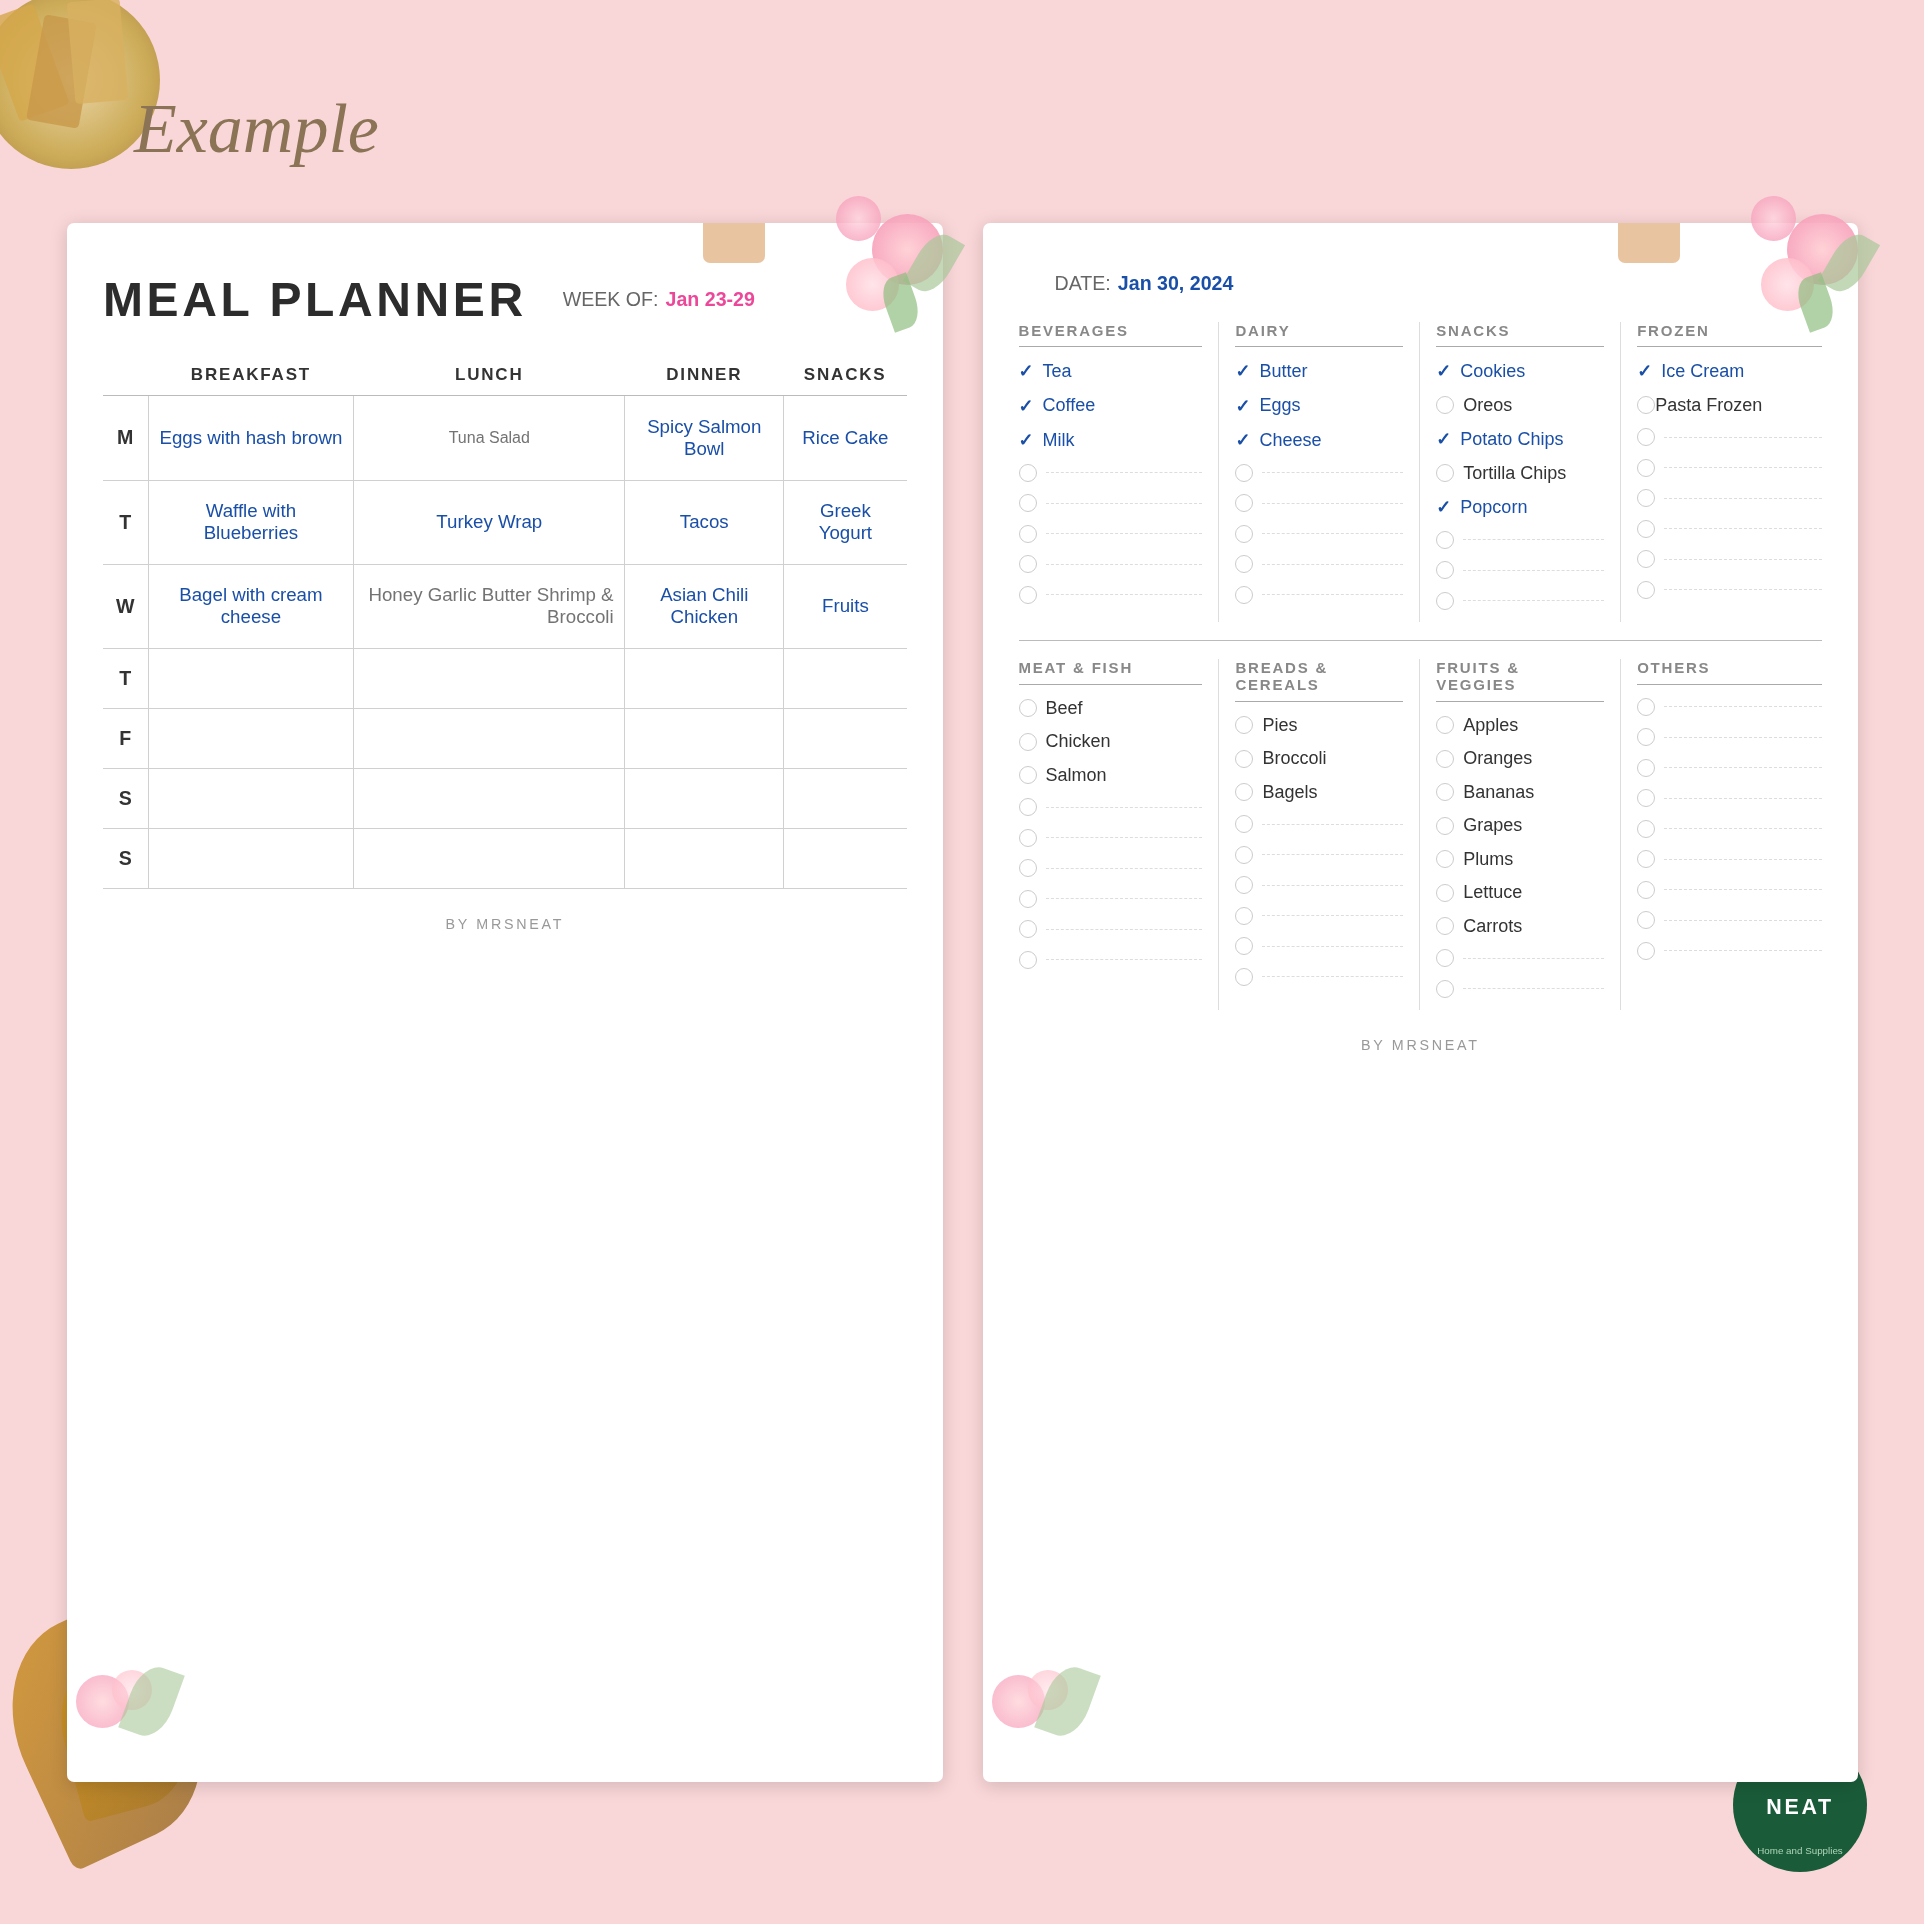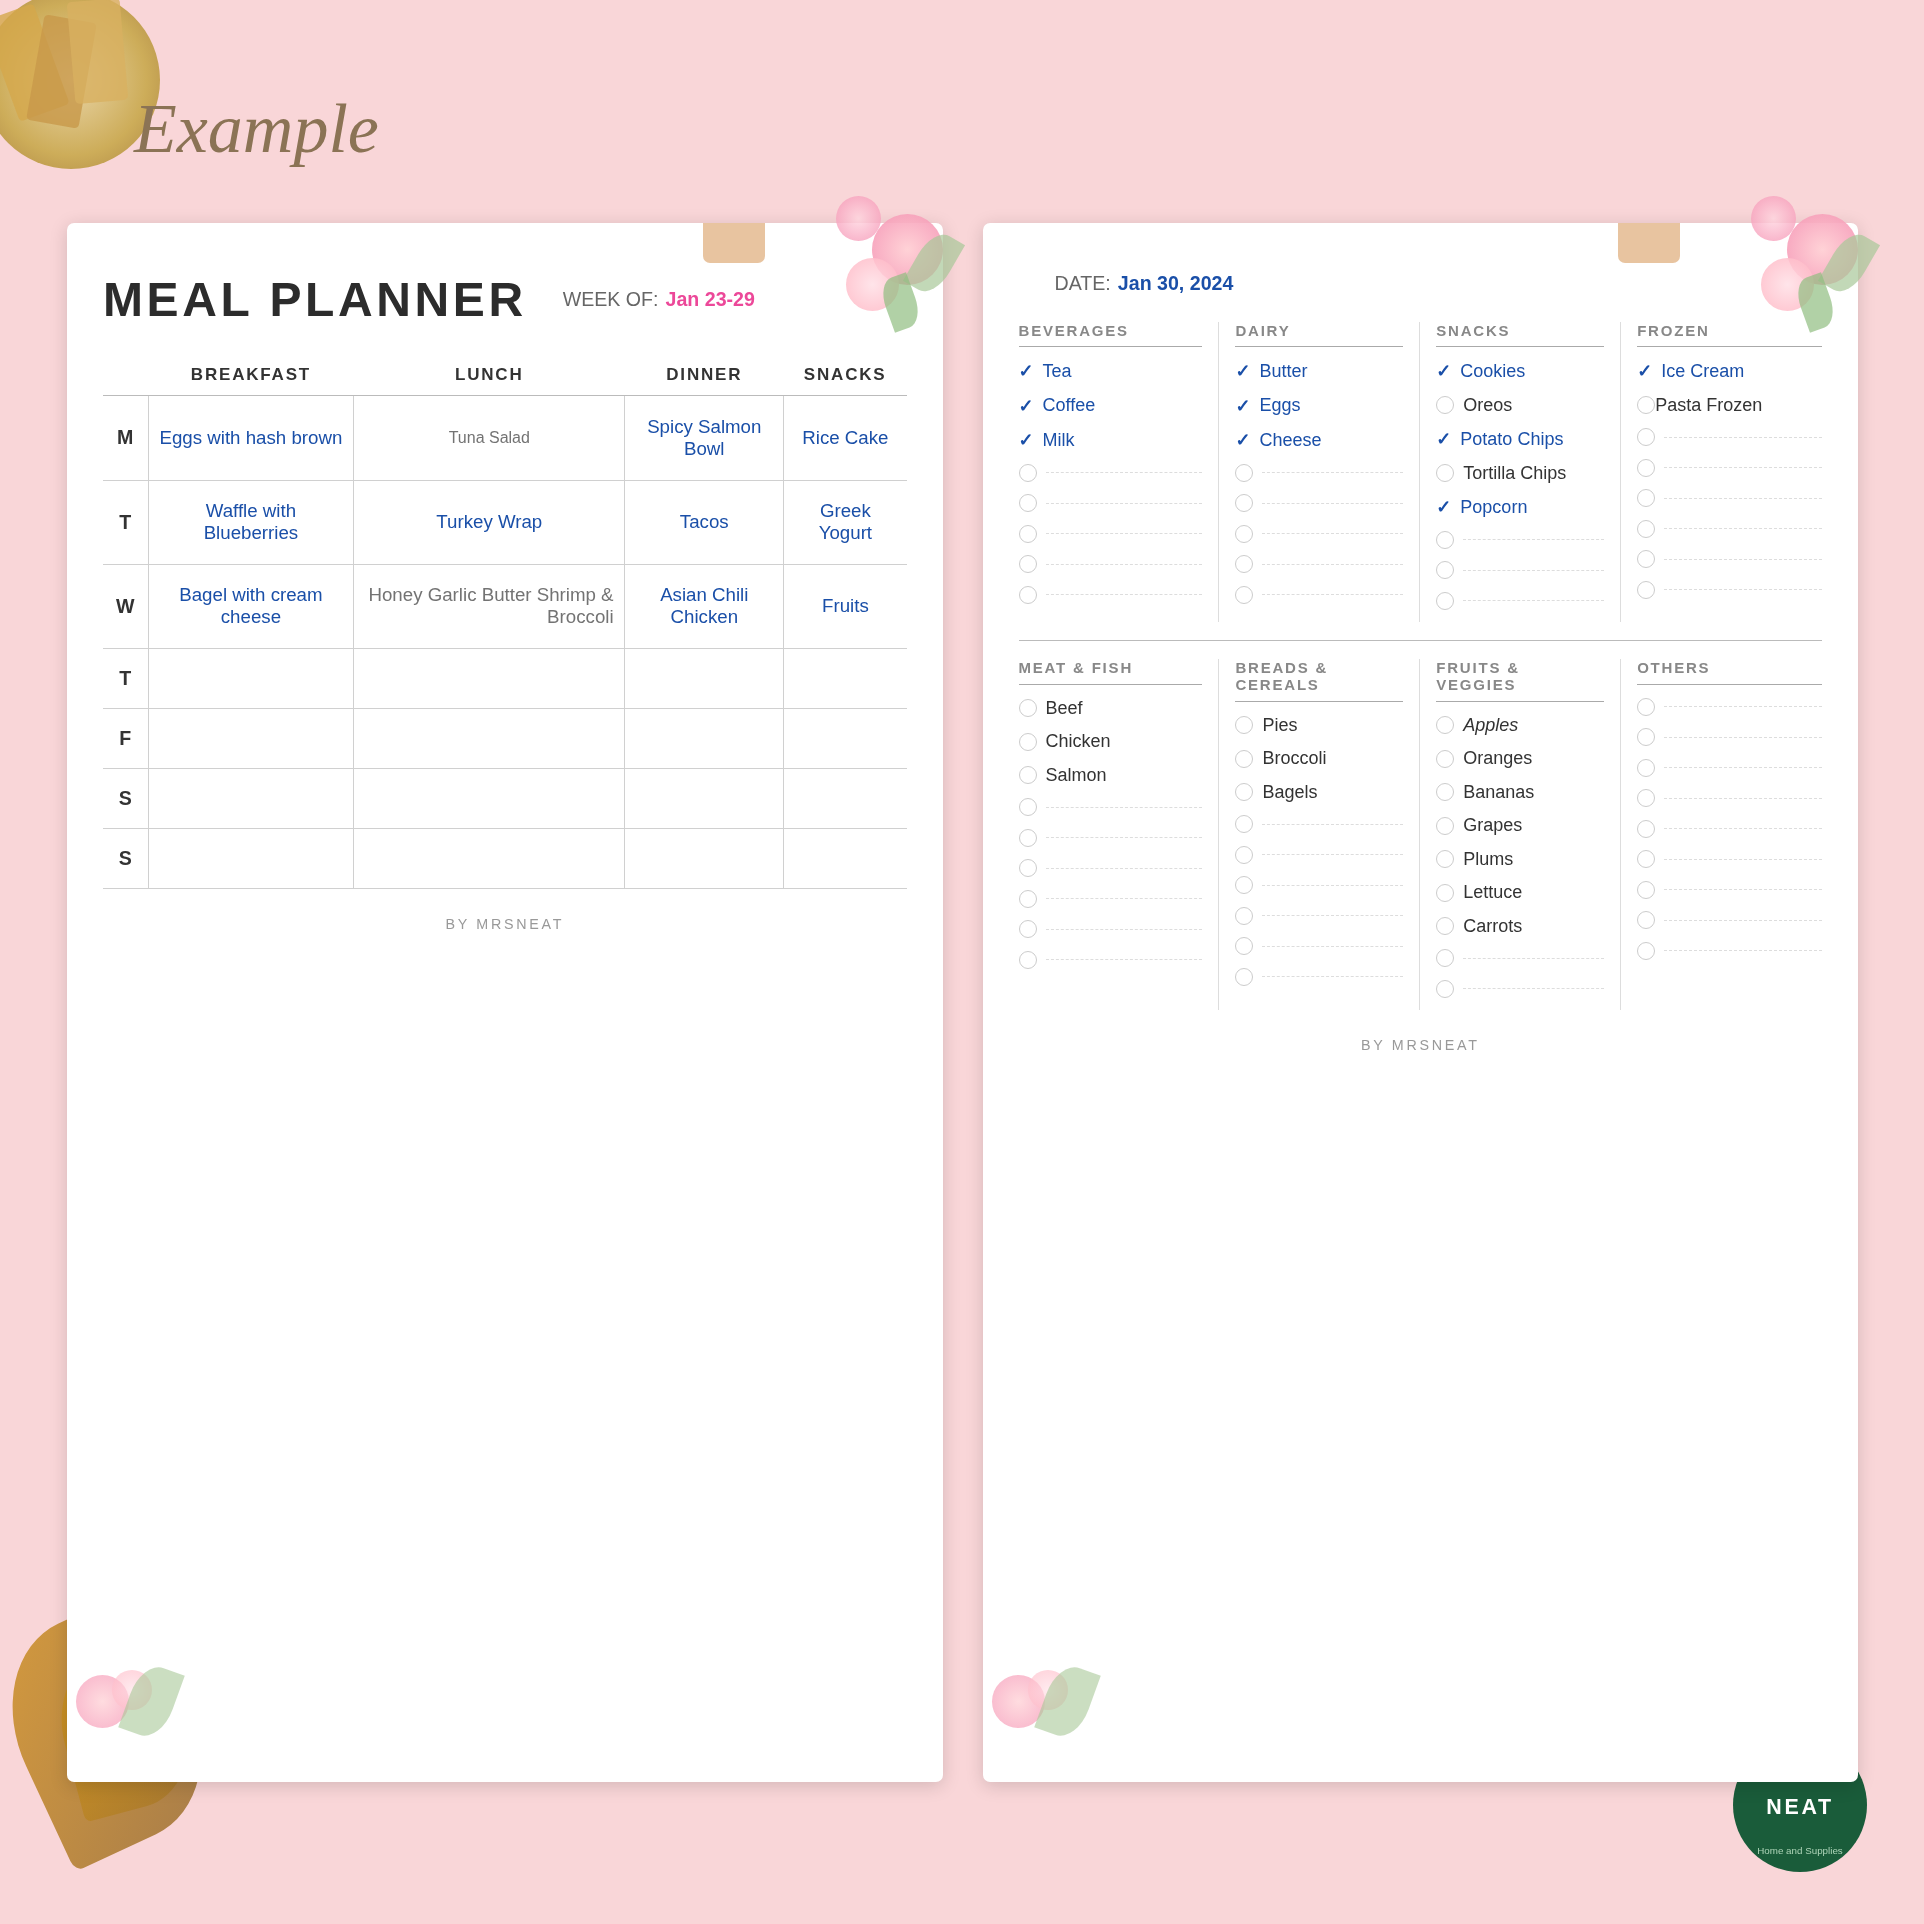--- a/index.html
+++ b/index.html
@@ -373,21 +373,21 @@
             <div style="flex:1;border-bottom:0.9px dashed #ddd;height:0.9px;"></div>
           </div>
         <div style="display:flex;align-items:center;gap:9px;margin-bottom:12.5px;">
             <div style="width:18px;height:18px;border:1.8px solid #ccc;border-radius:50%;flex-shrink:0;"></div>
             <div style="flex:1;border-bottom:0.9px dashed #ddd;height:0.9px;"></div>
           </div>
       </div>
 
       <div style="padding:0 16px;border-right:0.9px solid #ddd;">
         <div style="font-size:15px;font-weight:700;color:#888;letter-spacing:1.8px;text-transform:uppercase;margin-bottom:13.4px;padding-bottom:7.1px;border-bottom:1.8px solid #aaa;">FRUITS &amp; VEGGIES</div>
-        <div style="display:flex;align-items:center;gap:9px;margin-bottom:12.5px;font-size:18px;color:#333;font-style:italic;">
+        <div style="display:flex;align-items:center;gap:9px;margin-bottom:12.5px;font-size:18px;color:#333;">
           <div style="width:18px;height:18px;border:1.8px solid #ccc;border-radius:50%;flex-shrink:0;"></div>
           <span>Apples</span>
         </div>
         <div style="display:flex;align-items:center;gap:9px;margin-bottom:12.5px;font-size:18px;color:#333;">
           <div style="width:18px;height:18px;border:1.8px solid #ccc;border-radius:50%;flex-shrink:0;"></div>
           <span>Oranges</span>
         </div>
         <div style="display:flex;align-items:center;gap:9px;margin-bottom:12.5px;font-size:18px;color:#333;">
           <div style="width:18px;height:18px;border:1.8px solid #ccc;border-radius:50%;flex-shrink:0;"></div>
           <span>Bananas</span>

